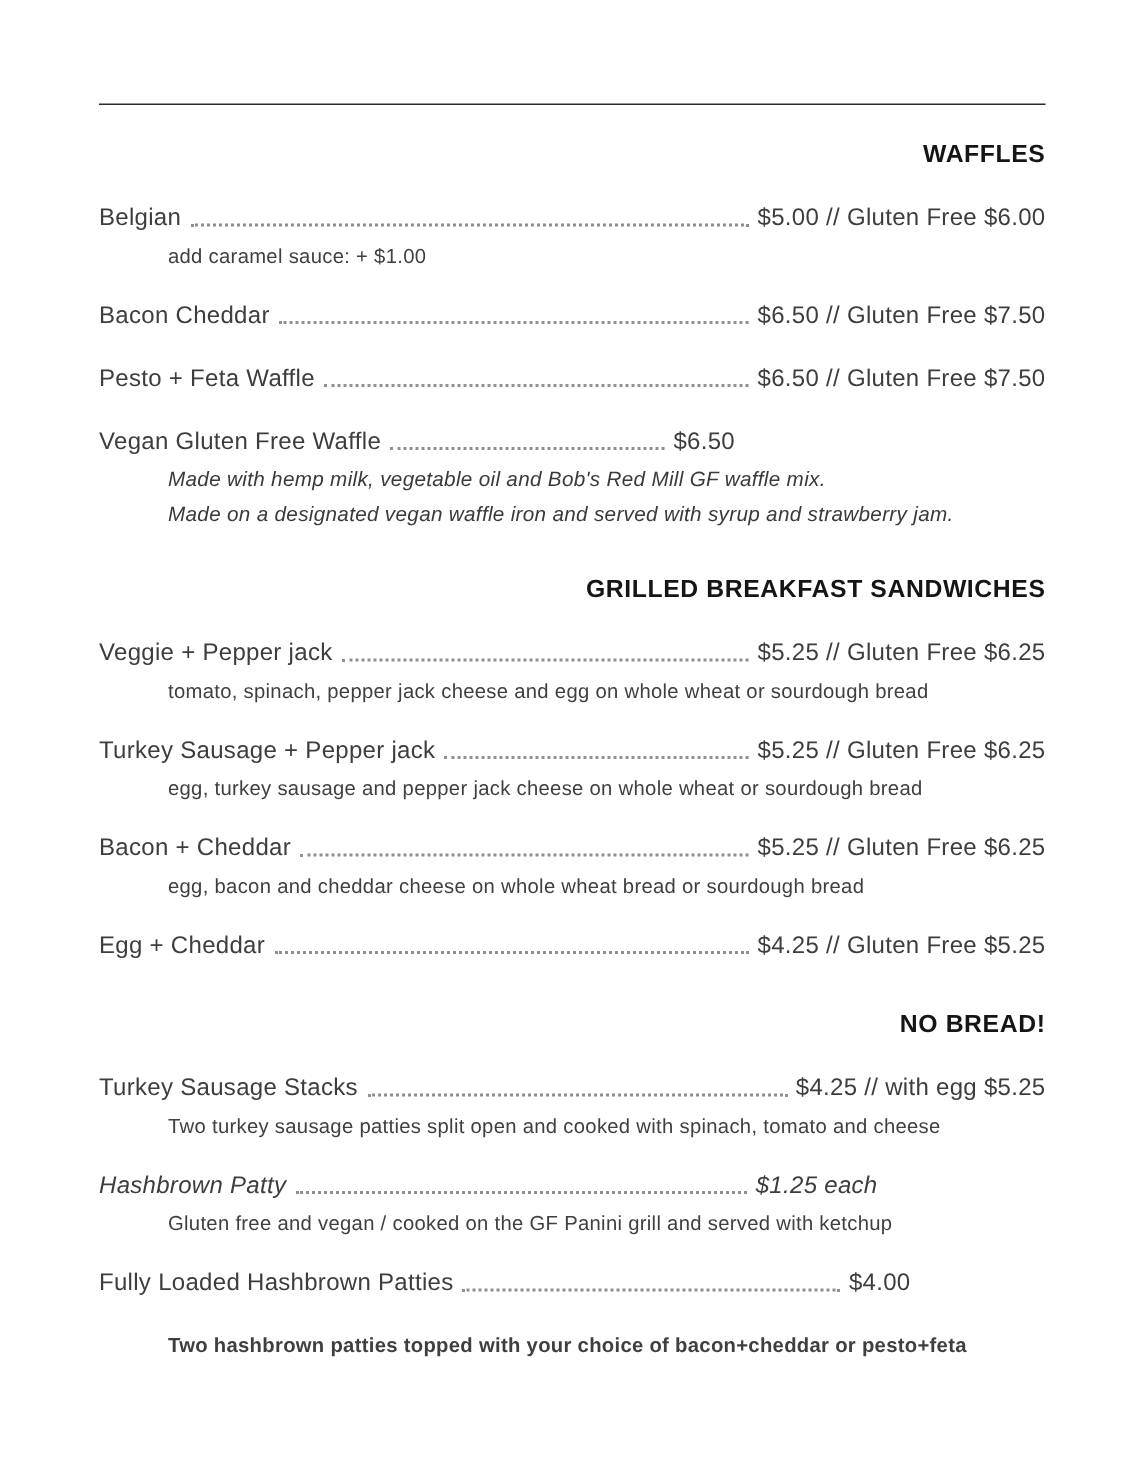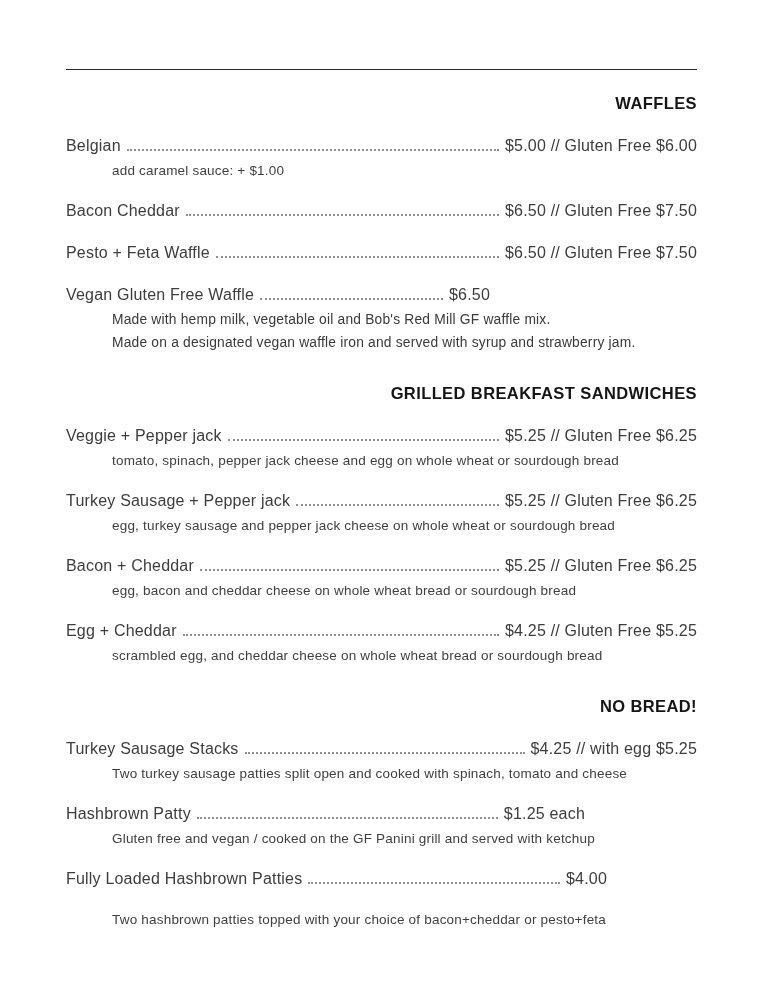--- a/index.html
+++ b/index.html
@@ -63,34 +63,36 @@
     border-bottom: 2px dotted #8f8f8f;
     margin: 0 6px;
     transform: translateY(-4px);
   }
   .item .price {
     white-space: nowrap;
     flex: 0 0 auto;
   }
   .w-full  { width: 100%; }
   .w-424   { width: 424px; }
-  .w-519   { width: 519px; }
+  .w-519   { width: 519px; font-style: italic; }
   .w-541   { width: 541px; }
   .note, .desc {
     margin: 8px 0 0 46px;
     font-size: 13.5px;
     letter-spacing: 0.2px;
     color: #3f3f3f;
   }
   .note.italic {
+    font-style: italic;
     font-size: 13.8px;
     color: #3a3a3a;
   }
   .desc-spaced {
     margin-top: 24px;
+    font-weight: bold;
   }
 </style>
 </head>
 <body>
 
 <div class="page">
 
   <div class="title-rule"></div>
 
   <h2 class="section-title first">WAFFLES</h2>
@@ -143,21 +145,20 @@
     <span class="leader"></span>
     <span class="price">$5.25 // Gluten Free $6.25</span>
   </div>
   <div class="desc">egg, bacon and cheddar cheese on whole wheat bread or sourdough bread</div>
 
   <div class="item w-full">
     <span class="name">Egg + Cheddar</span>
     <span class="leader"></span>
     <span class="price">$4.25 // Gluten Free $5.25</span>
   </div>
-  <div class="desc">scrambled egg, and cheddar cheese on whole wheat bread or sourdough bread</div>
 
   <h2 class="section-title">NO BREAD!</h2>
 
   <div class="item w-full">
     <span class="name">Turkey Sausage Stacks</span>
     <span class="leader"></span>
     <span class="price">$4.25 // with egg $5.25</span>
   </div>
   <div class="desc">Two turkey sausage patties split open and cooked with spinach, tomato and cheese</div>
 

